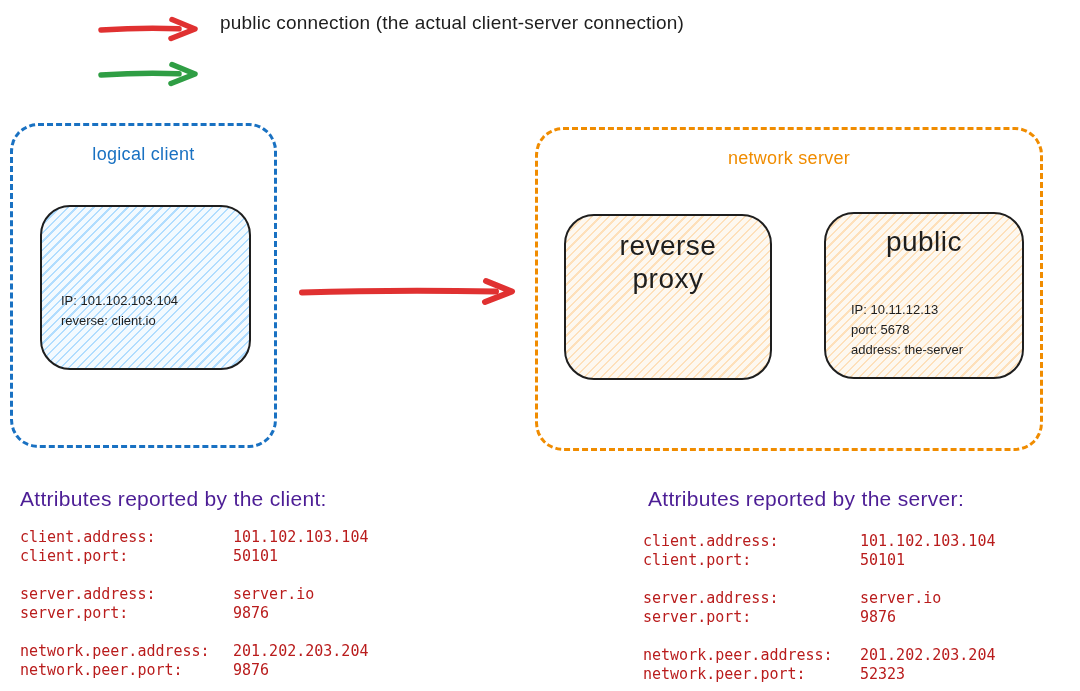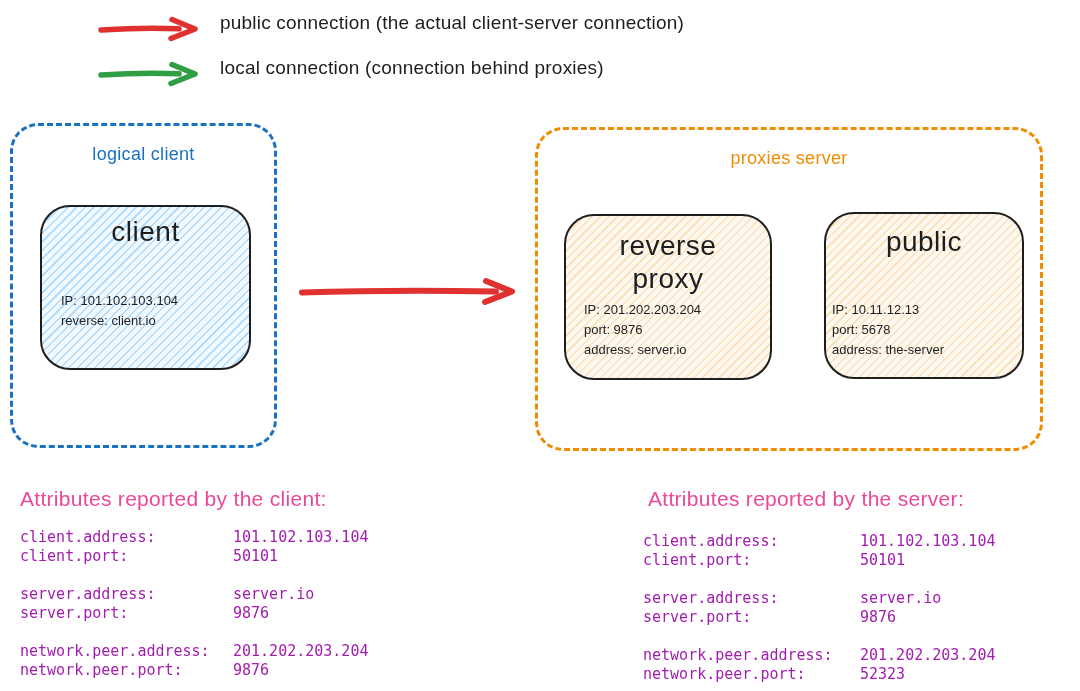--- a/index.html
+++ b/index.html
@@ -80,28 +80,28 @@
     font-size: 13px;
     line-height: 20px;
     color: #1e1e1e;
     white-space: nowrap;
   }
 
   
   .report-heading {
     font-size: 21px;
     letter-spacing: 0.3px;
-    color: #ec4899;
+    color: #4c1d95;
     white-space: nowrap;
   }
   .report-block {
     font-family: "DejaVu Sans Mono", "Liberation Mono", monospace;
     font-size: 15px;
     line-height: 19px;
-    color: #a21caf;
+    color: #b91c1c;
   }
   .attr-group { margin-top: 19px; }
   .attr-group:first-child { margin-top: 0; }
   .attr-row { display: flex; }
   .attr-label { width: 213px; flex: 0 0 auto; white-space: pre; }
   .report-block.right .attr-label { width: 217px; }
   .attr-value { white-space: pre; }
 
   svg { display: block; }
 </style>
@@ -117,57 +117,50 @@
     </svg>
   </div>
   <div class="abs legend-text" style="left:220px; top:12px;">public connection (the actual client-server connection)</div>
 
   <div class="abs" style="left:97px; top:60px;">
     <svg width="108" height="28" viewBox="0 0 108 28">
       <path d="M4 15 C 32 13.2, 58 12.8, 82 13.8" fill="none" stroke="#2f9e44" stroke-width="5.5" stroke-linecap="round"></path>
       <path d="M75 4.5 L98 14 L74 23.5" fill="none" stroke="#2f9e44" stroke-width="5.5" stroke-linecap="round" stroke-linejoin="round"></path>
     </svg>
   </div>
-  <div class="abs legend-text" style="left:220px; top:57px;">local connection (connection behind proxies)</div>
 
   <div class="abs logical-group client" style="left:10px; top:123px; width:267px; height:325px;">
     <div class="group-label blue">logical client</div>
 
     <div class="node-box blue-fill" style="left:27px; top:79px; width:211px; height:165px;">
-      <div class="node-title" style="top:9px;">client</div>
       <div class="node-details" style="left:19px; top:84px;">
         <div>IP: 101.102.103.104</div>
         <div>reverse: client.io</div>
       </div>
     </div>
   </div>
 
   <div class="abs" style="left:296px; top:277px;">
     <svg width="226" height="30" viewBox="0 0 226 30">
       <path d="M6 15.5 C 70 13.5, 145 13.5, 200 14.5" fill="none" stroke="#e03131" stroke-width="6" stroke-linecap="round"></path>
       <path d="M190 4 L216 14.5 L189 25" fill="none" stroke="#e03131" stroke-width="6" stroke-linecap="round" stroke-linejoin="round"></path>
     </svg>
   </div>
 
   <div class="abs logical-group server" style="left:535px; top:127px; width:508px; height:324px;">
-    <div class="group-label orange">proxies server</div>
+    <div class="group-label orange">network server</div>
 
     <div class="node-box cream-fill" style="left:26px; top:84px; width:208px; height:166px;">
       <div class="node-title" style="top:14px;">reverse</div>
       <div class="node-title" style="top:47px;">proxy</div>
-      <div class="node-details" style="left:18px; top:84px;">
-        <div>IP: 201.202.203.204</div>
-        <div>port: 9876</div>
-        <div>address: server.io</div>
-      </div>
     </div>
 
     <div class="node-box cream-fill" style="left:286px; top:82px; width:200px; height:167px;">
       <div class="node-title" style="top:12px;">public</div>
-      <div class="node-details" style="left:6px; top:86px;">
+      <div class="node-details" style="left:25px; top:86px;">
         <div>IP: 10.11.12.13</div>
         <div>port: 5678</div>
         <div>address: the-server</div>
       </div>
     </div>
   </div>
 
   <div class="abs report-heading" style="left:20px; top:487px;">Attributes reported by the client:</div>
 
   <div class="abs report-block left" style="left:20px; top:528px;">

